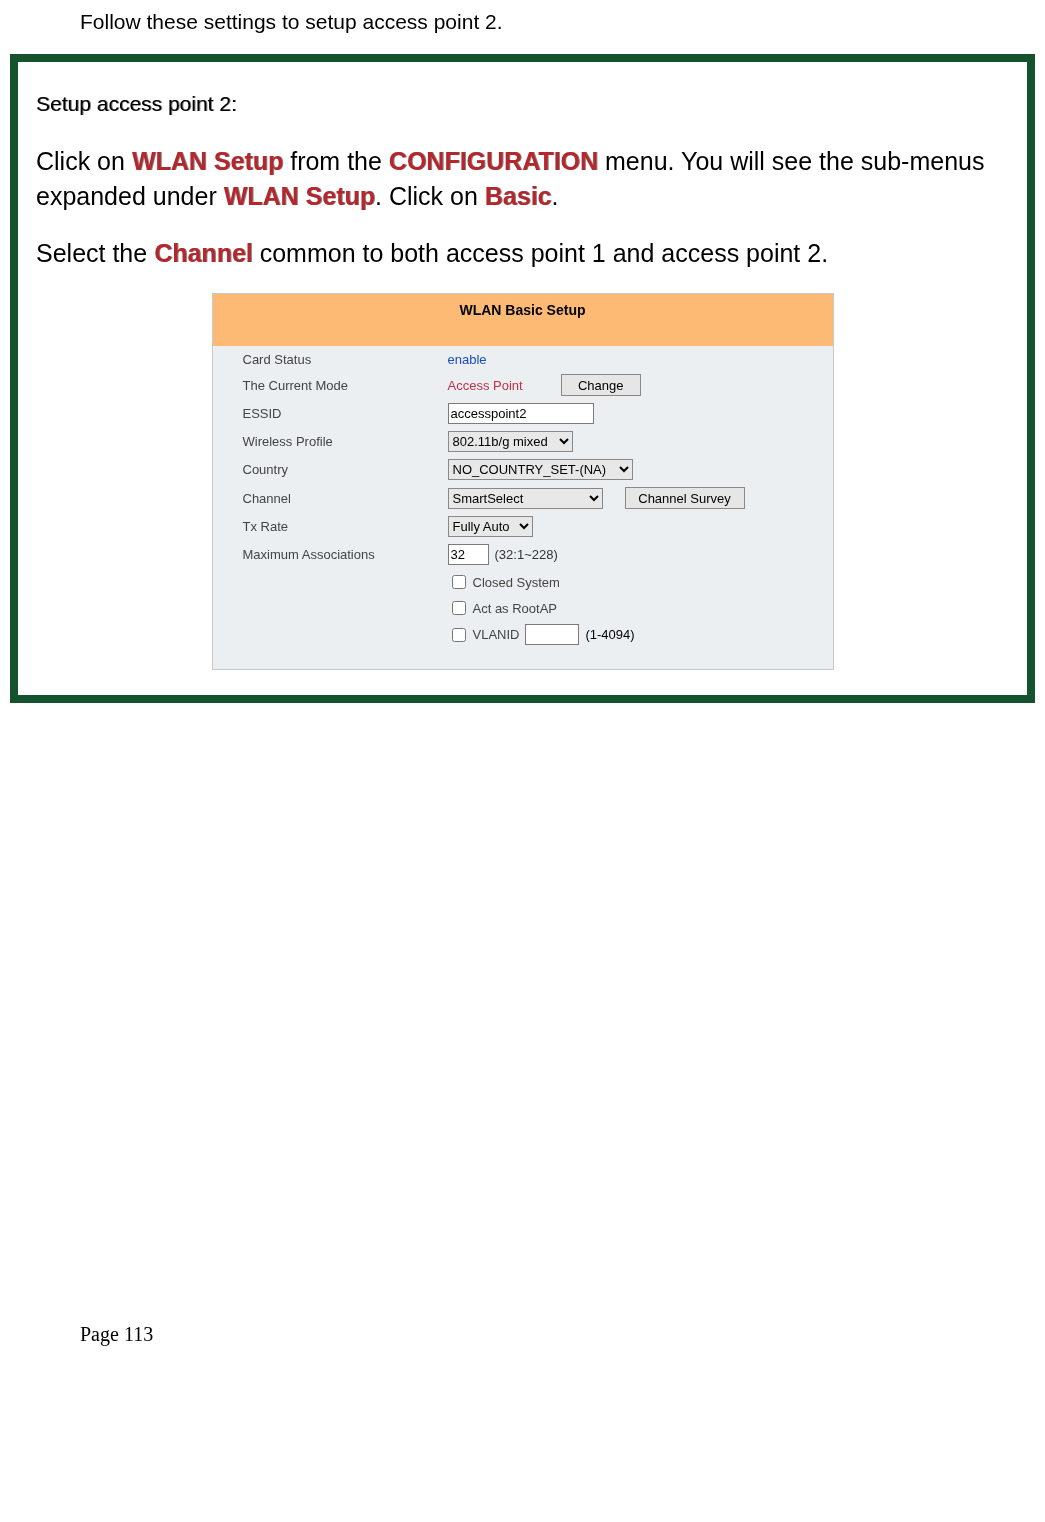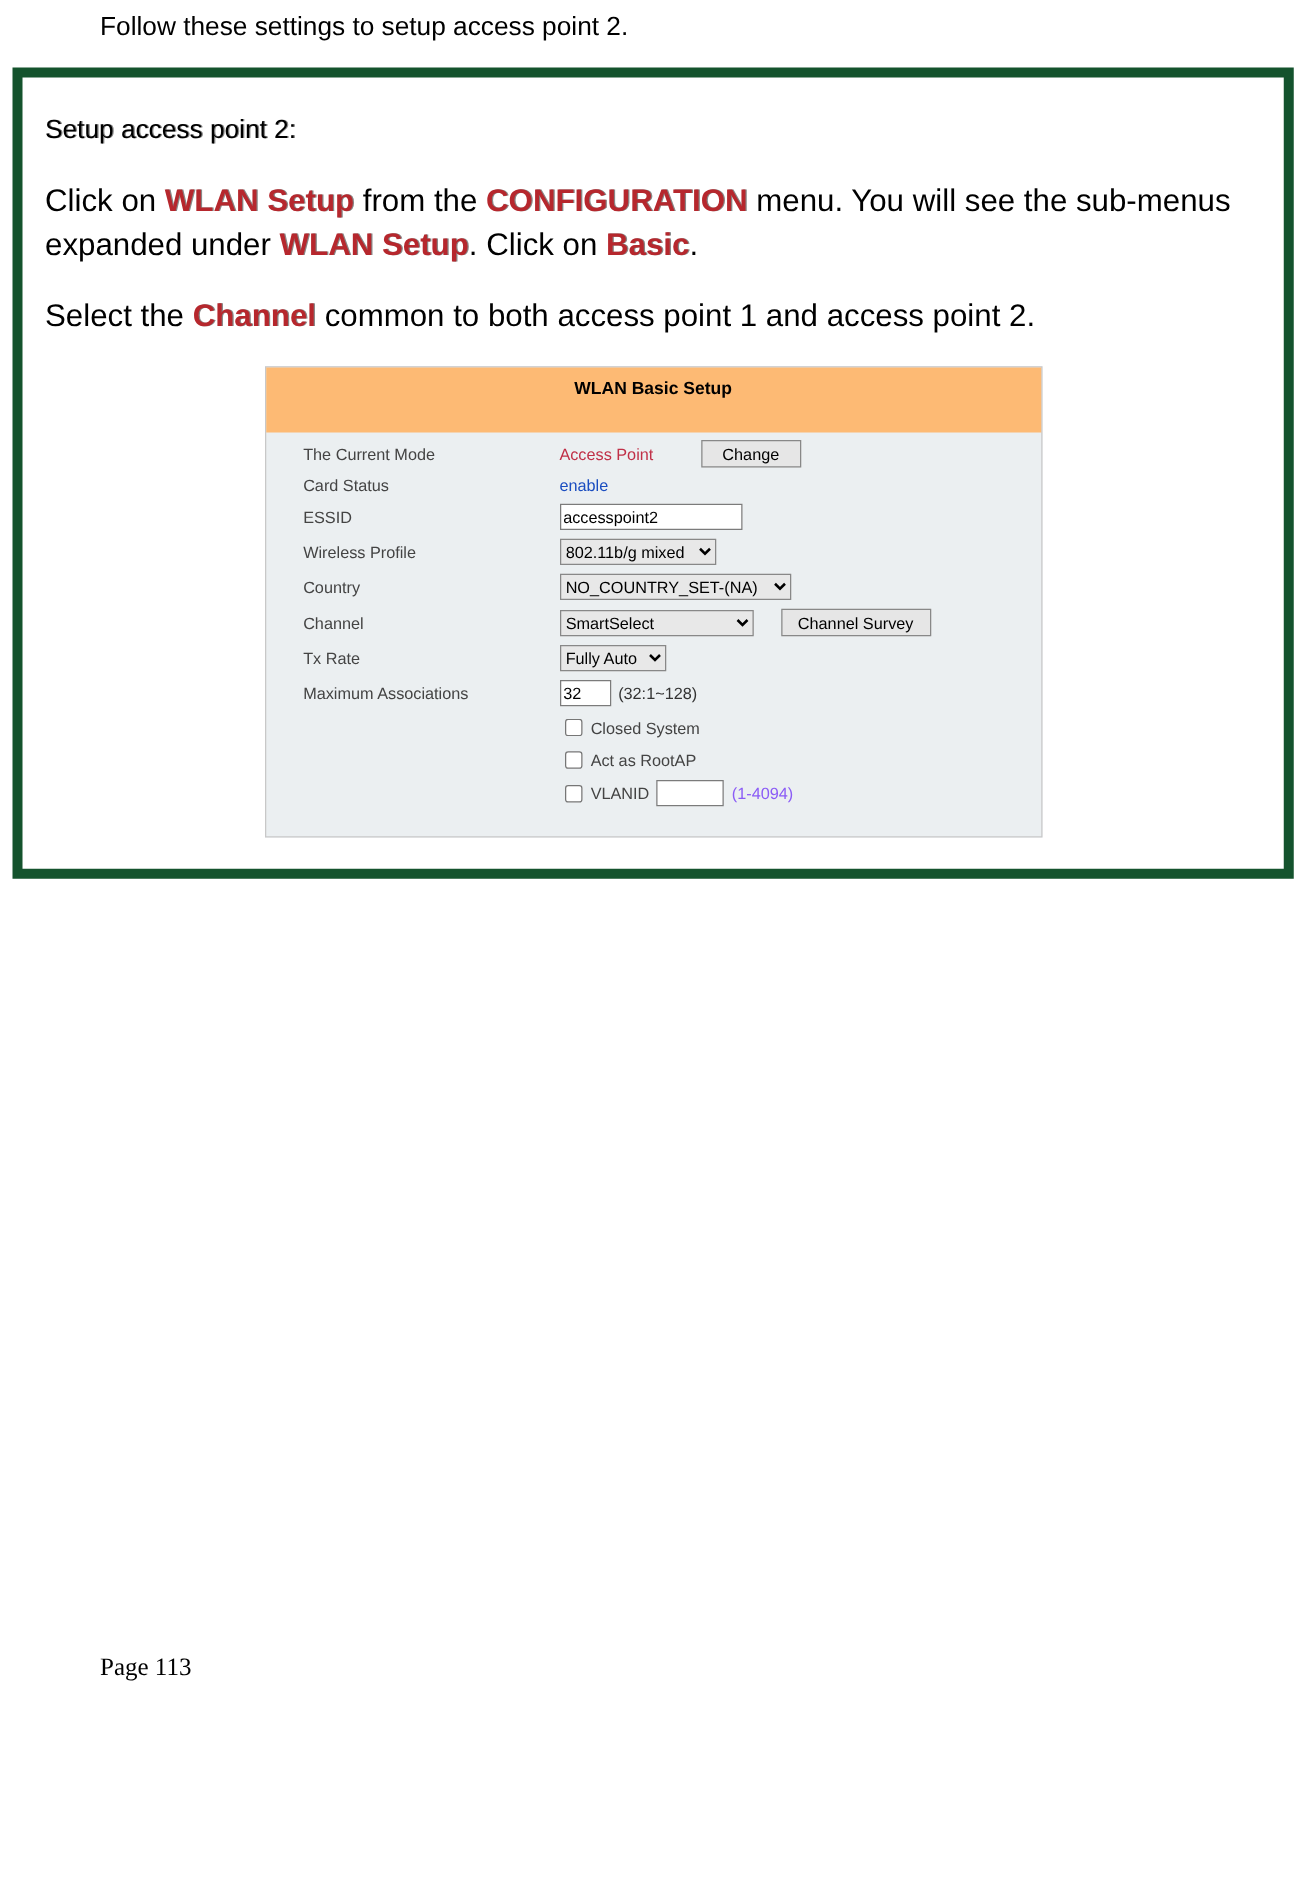--- a/index.html
+++ b/index.html
@@ -113,21 +113,21 @@
       margin-bottom: 6px;
       font-size: 13px;
       color: #444;
     }
     .check-indent input[type=checkbox]{
       margin-right: 7px;
       width: 14px;
       height: 14px;
     }
     .hint {
-      color: #8b5cf6;
+      color: #000000;
       margin-left: 6px;
       font-size: 13px;
     }
     .hint-dark {
       color: #333;
       margin-left: 6px;
       font-size: 13px;
     }
     .apply-row {
       margin-left: 205px;
@@ -163,31 +163,31 @@
   <div class="instructions">
     <span>Select the </span><span class="hl">Channel</span><span> common to both access point 1 and access point 2.</span>
   </div>
 
   <div class="panel-container">
     <div class="panel">
       <div class="panel-title">WLAN Basic Setup</div>
       <div class="form-body">
 
         <div class="form-row">
+          <div class="form-label">Card Status</div>
+          <div class="value-enable">enable</div>
+        </div>
+
+        <div class="form-row">
           <div class="form-label">The Current Mode</div>
           <div class="value-mode">Access Point</div>
           <button class="btn change">Change</button>
         </div>
 
         <div class="form-row">
-          <div class="form-label">Card Status</div>
-          <div class="value-enable">enable</div>
-        </div>
-
-        <div class="form-row">
           <div class="form-label">ESSID</div>
           <input type="text" class="text-input essid" value="accesspoint2" style="">
         </div>
 
         <div class="form-row">
           <div class="form-label">Wireless Profile</div>
           <select class="profile">
             <option>802.11b/g mixed</option>
           </select>
         </div>
@@ -210,21 +210,21 @@
         <div class="form-row">
           <div class="form-label">Tx Rate</div>
           <select class="txrate">
             <option>Fully Auto</option>
           </select>
         </div>
 
         <div class="form-row">
           <div class="form-label">Maximum Associations</div>
           <input type="text" class="text-input maxassoc" value="32" style="">
-          <span class="hint-dark">(32:1~128)</span>
+          <span class="hint-dark">(32:1~228)</span>
         </div>
 
         <div class="check-indent">
           <input type="checkbox" style="">
           <span>Closed System</span>
         </div>
 
         <div class="check-indent">
           <input type="checkbox" style="">
           <span>Act as RootAP</span>

